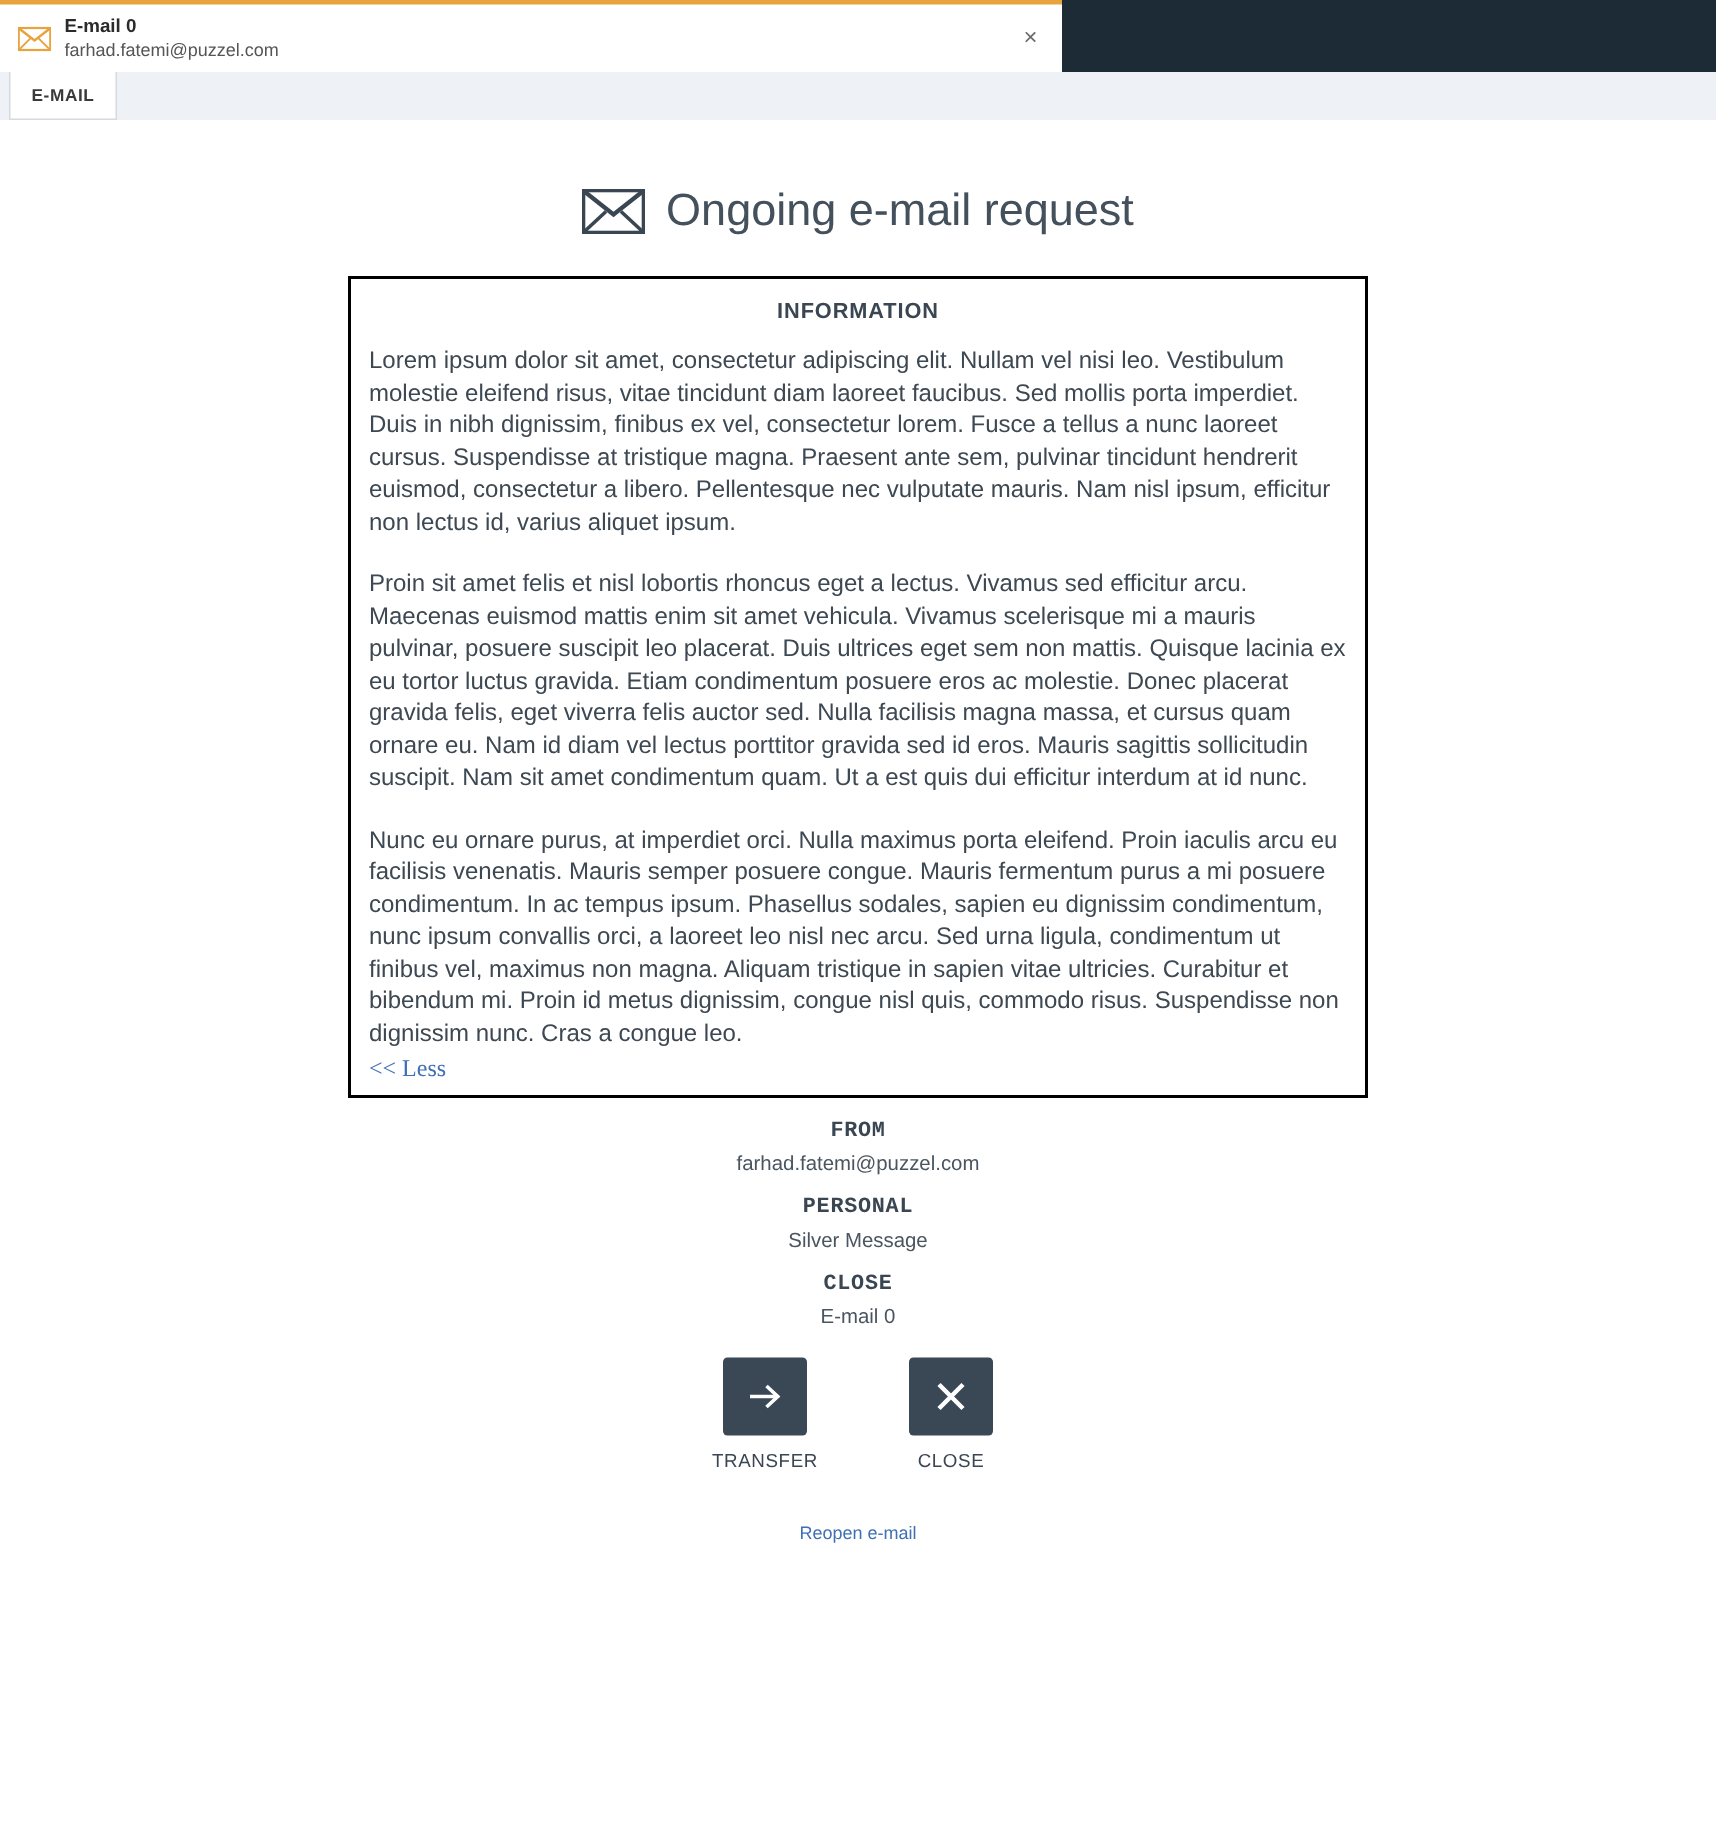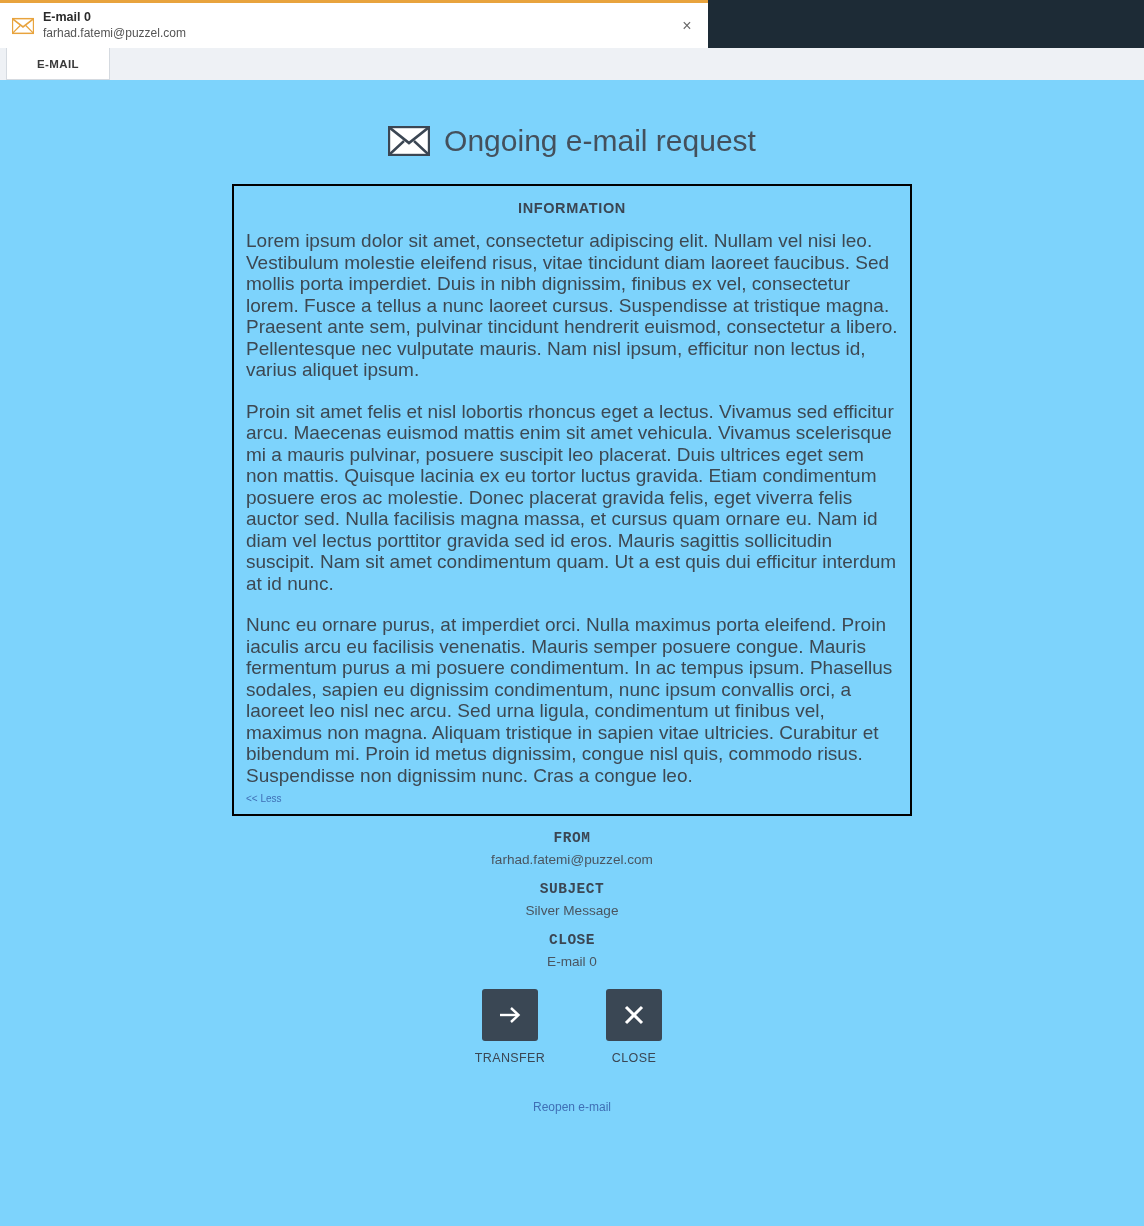--- a/index.html
+++ b/index.html
@@ -74,38 +74,38 @@
     position: relative;
     width: 100%;
     height: 32px;
     background: #eef1f5;
   }
   .tab {
     position: absolute;
     left: 6px;
     top: 0;
     height: 32px;
-    padding: 0 30px;
+    padding: 0 14px;
     background: #ffffff;
     border: 1px solid #d5dae0;
     border-top: none;
     display: flex;
     align-items: center;
     font-size: 11.5px;
     font-weight: bold;
     letter-spacing: 0.4px;
     color: #3a3a3a;
     cursor: pointer;
   }
 
   
   .panel {
     width: 100%;
     height: calc(100% - 80px);
-    background: #7dd3fc;
+    background: #ffffff;
     overflow: auto;
     padding-bottom: 30px;
   }
 
   .page-title {
     text-align: center;
     font-size: 30px;
     font-weight: normal;
     color: #44505c;
     margin: 44px 0 26px 0;
@@ -131,33 +131,34 @@
   .info-heading {
     text-align: center;
     font-size: 14.5px;
     font-weight: bold;
     letter-spacing: 0.6px;
     color: #3b4653;
     margin: 2px 0 14px 0;
   }
   .info-body p {
     margin: 0 0 20px 0;
-    font-size: 19px;
+    font-size: 16px;
     line-height: 21.5px;
     color: #3d4852;
     text-align: left;
   }
   .info-body p:last-of-type { margin-bottom: 2px; }
   .less-link {
     display: inline-block;
-    font-size: 10px;
+    font-size: 16px;
     color: #3f6fb5;
     text-decoration: none;
     cursor: pointer;
     margin-top: 2px;
+    font-family: Liberation Serif, serif;
   }
 
   
   .fields { margin-top: 14px; }
   .field { text-align: center; margin-bottom: 14px; }
   .field-label {
     font-size: 14.5px;
     font-weight: bold;
     letter-spacing: 0.5px;
     color: #3b4653;
@@ -255,21 +256,21 @@
       <a class="less-link">&lt;&lt; Less</a>
     </div>
   </div>
 
   <div class="fields">
     <div class="field">
       <div class="field-label">FROM</div>
       <div class="field-value">farhad.fatemi@puzzel.com</div>
     </div>
     <div class="field">
-      <div class="field-label">SUBJECT</div>
+      <div class="field-label">PERSONAL</div>
       <div class="field-value">Silver Message</div>
     </div>
     <div class="field">
       <div class="field-label">CLOSE</div>
       <div class="field-value">E-mail 0</div>
     </div>
   </div>
 
   <div class="actions">
 

